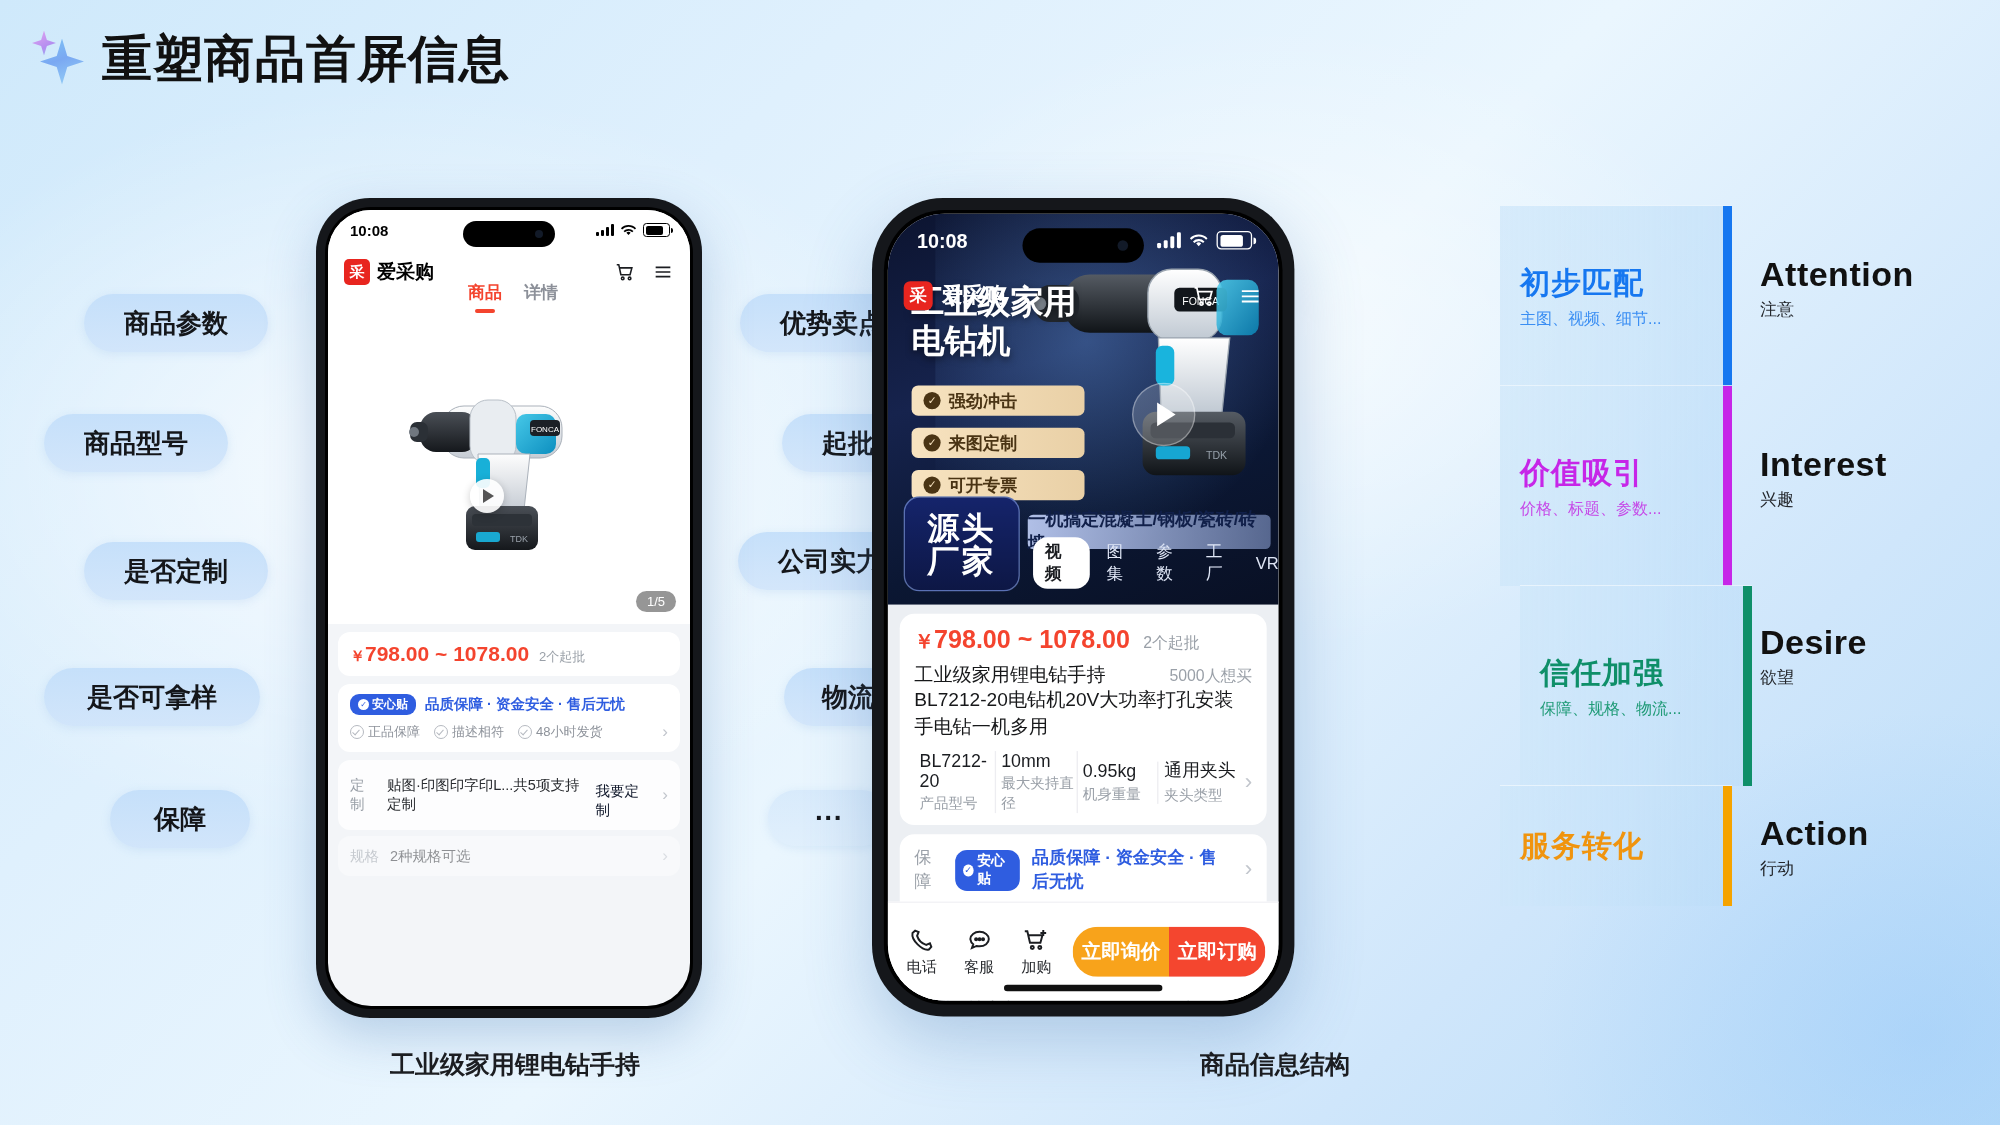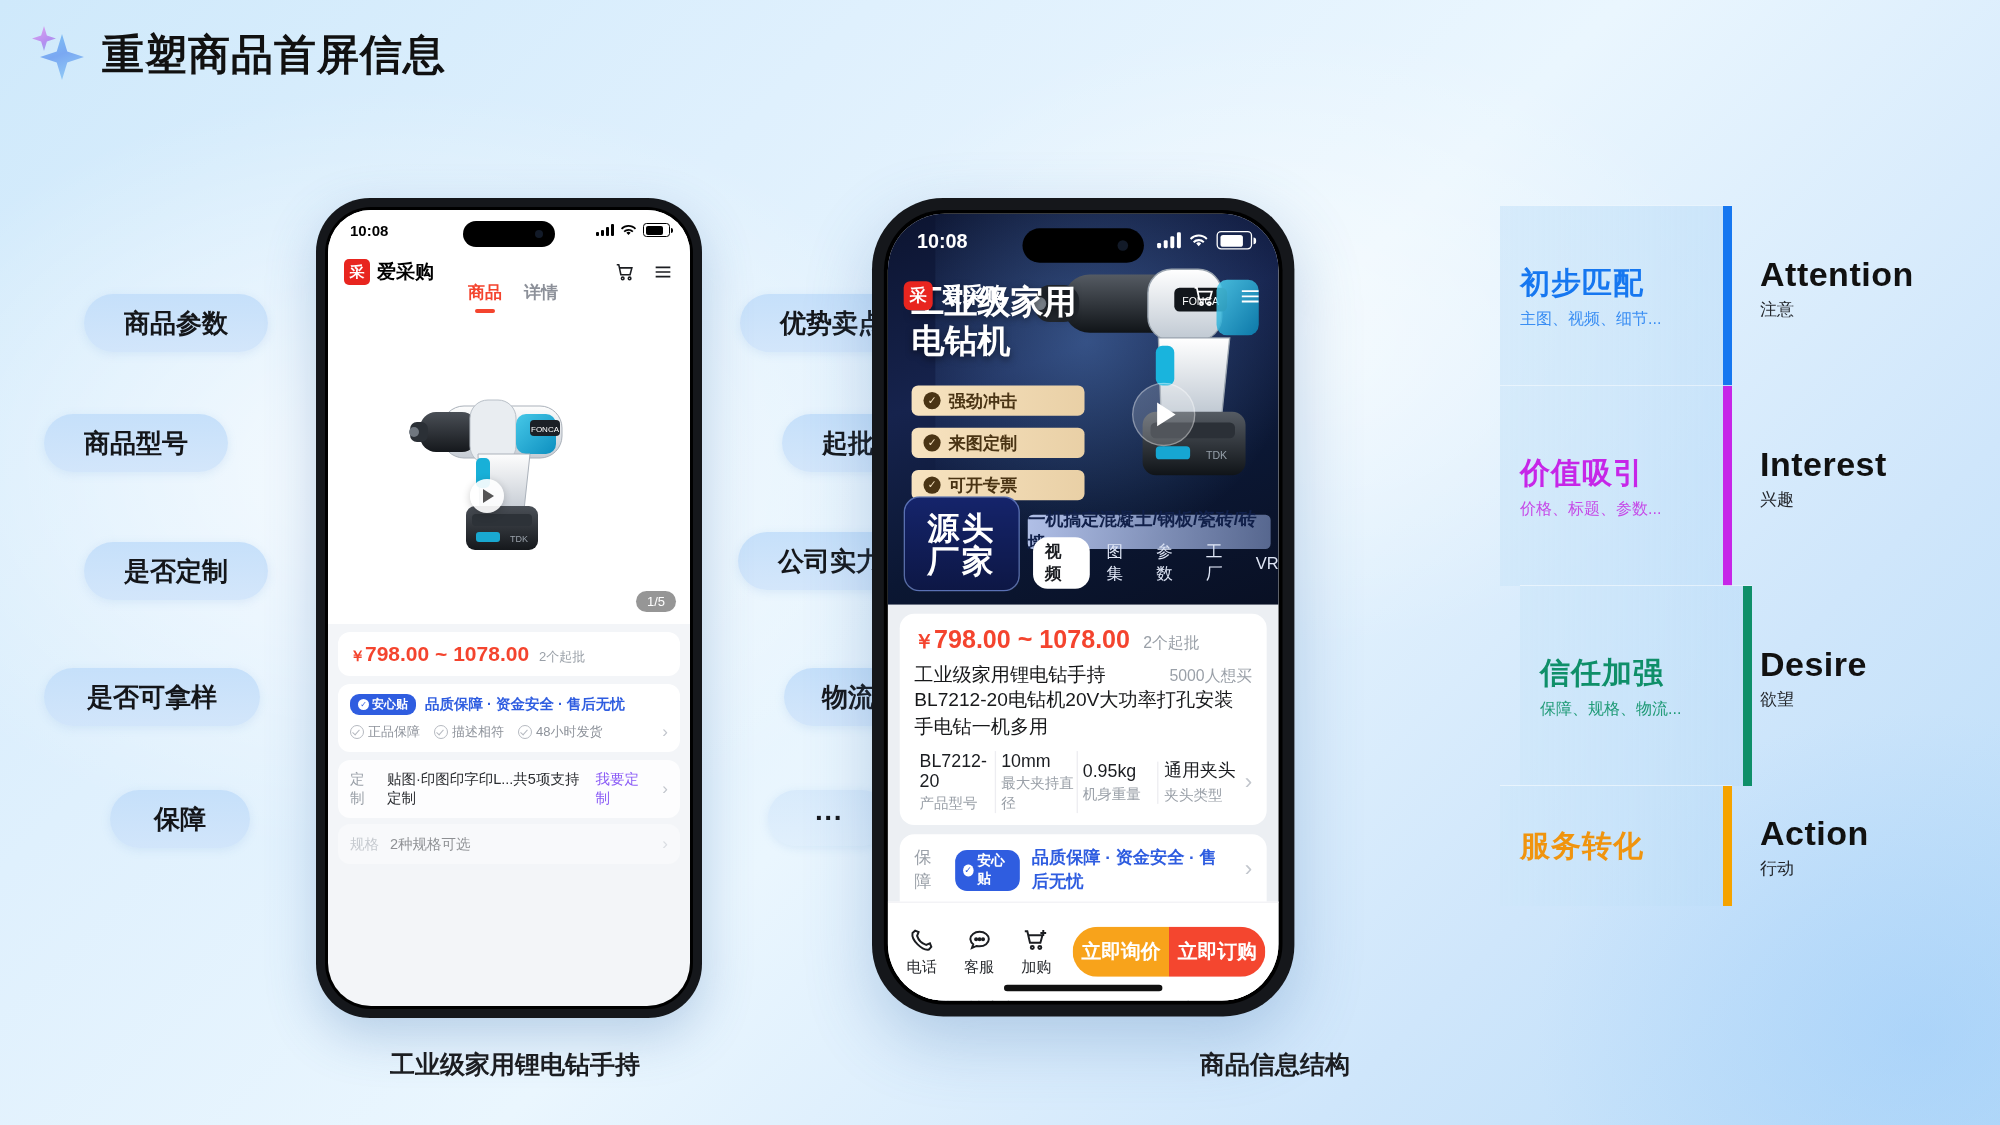--- a/index.html
+++ b/index.html
@@ -19,21 +19,21 @@
   
   .page-head{position:absolute;left:30px;top:26px;display:flex;align-items:center;gap:16px;}
   .spark{width:56px;height:58px;position:relative;}
   .spark .s1,.spark .s2{position:absolute;}
   .spark .s1{left:10px;top:8px;width:44px;height:46px;
     background:linear-gradient(160deg,#7fc4f5 0%,#7aa8f2 45%,#97d3f7 100%);
     clip-path:polygon(50% 0%,62% 38%,100% 50%,62% 62%,50% 100%,38% 62%,0% 50%,38% 38%);}
   .spark .s2{left:2px;top:0px;width:24px;height:25px;
     background:linear-gradient(150deg,#e3a7f0 0%,#b58ef0 60%,#8fb8f2 100%);
     clip-path:polygon(50% 0%,62% 38%,100% 50%,62% 62%,50% 100%,38% 62%,0% 50%,38% 38%);}
-  .page-title{font-size:42px;font-weight:bold;color:#111;letter-spacing:1px;}
+  .page-title{font-size:50px;font-weight:bold;color:#111;letter-spacing:1px;}
 
   
   .pill{position:absolute;border-radius:40px;display:flex;align-items:center;justify-content:center;
     font-size:26px;font-weight:bold;color:#14161a;
     background:linear-gradient(180deg,rgba(196,223,250,.95),rgba(205,226,250,.78));
     box-shadow:0 2px 10px rgba(120,170,220,.18);}
   .pill.faint{background:linear-gradient(180deg,rgba(206,228,250,.62),rgba(214,232,250,.48));}
 
   
   .arrow{position:absolute;left:945px;top:590px;width:60px;height:56px;}
@@ -102,21 +102,21 @@
   .guar2{display:flex;align-items:center;gap:14px;margin-top:7px;color:#8d929a;font-size:13px;}
   .guar2 span{display:flex;align-items:center;gap:4px;}
   .chk{width:12px;height:12px;border:1.3px solid #b6bac1;border-radius:50%;position:relative;display:inline-block;}
   .chk::after{content:"";position:absolute;left:3px;top:2px;width:3px;height:6px;
     border-right:1.3px solid #b6bac1;border-bottom:1.3px solid #b6bac1;transform:rotate(42deg);}
   .chev{color:#c2c6cd;font-size:17px;margin-left:auto;}
   .lrow{display:flex;align-items:center;gap:11px;margin:6px 10px;background:rgba(255,255,255,.78);
     border-radius:12px;padding:10px 12px;font-size:14.5px;}
   .lrow .k{color:#9aa0a8;}
   .lrow .v{color:#2a2c30;}
-  .lrow .act{color:#8b5cf6;margin-left:auto;}
+  .lrow .act{color:#0f172a;margin-left:auto;margin-top:12px;}
   .oldbtn{position:absolute;left:50%;transform:translateX(-50%);bottom:28px;width:236px;height:52px;
     border-radius:26px;background:#6e7176;color:#fff;font-size:24px;font-weight:bold;
     display:flex;align-items:center;justify-content:center;z-index:35;}
 
   
   .hero-r{position:relative;height:296px;
     background:linear-gradient(160deg,#0c1430 0%,#16234d 38%,#0b1733 70%,#091024 100%);
     color:#fff;overflow:hidden;}
   .hero-r .sheen{position:absolute;right:-40px;top:-30px;width:300px;height:300px;
     background:radial-gradient(circle at 38% 42%, rgba(120,180,255,.32), rgba(10,20,50,0) 62%);}
@@ -587,21 +587,21 @@
 <div class="alab" style="top: 445px;">
   <div class="en">Interest</div>
   <div class="cn">兴趣</div>
 </div>
 
 <div class="ab" style="position:absolute;left:1520px;top:585px;width:190px;height:200px;">
   <div class="accent" style="background:#0f8f69"></div>
   <div class="zh" style="color:#0f8f69">信任加强</div>
   <div class="sub" style="color:#1e9a76">保障、规格、物流...</div>
 </div>
-<div class="alab" style="top: 645px;">
+<div class="alab" style="top: 623px;">
   <div class="en">Desire</div>
   <div class="cn">欲望</div>
 </div>
 
 <div class="ab" style="position:absolute;left:1500px;top:785px;width:190px;height:120px;">
   <div class="accent" style="background:#f5a300"></div>
   <div class="zh" style="color:#f0940e">服务转化</div>
 </div>
 <div class="alab" style="top: 805px; margin-top: 9px;">
   <div class="en">Action</div>

